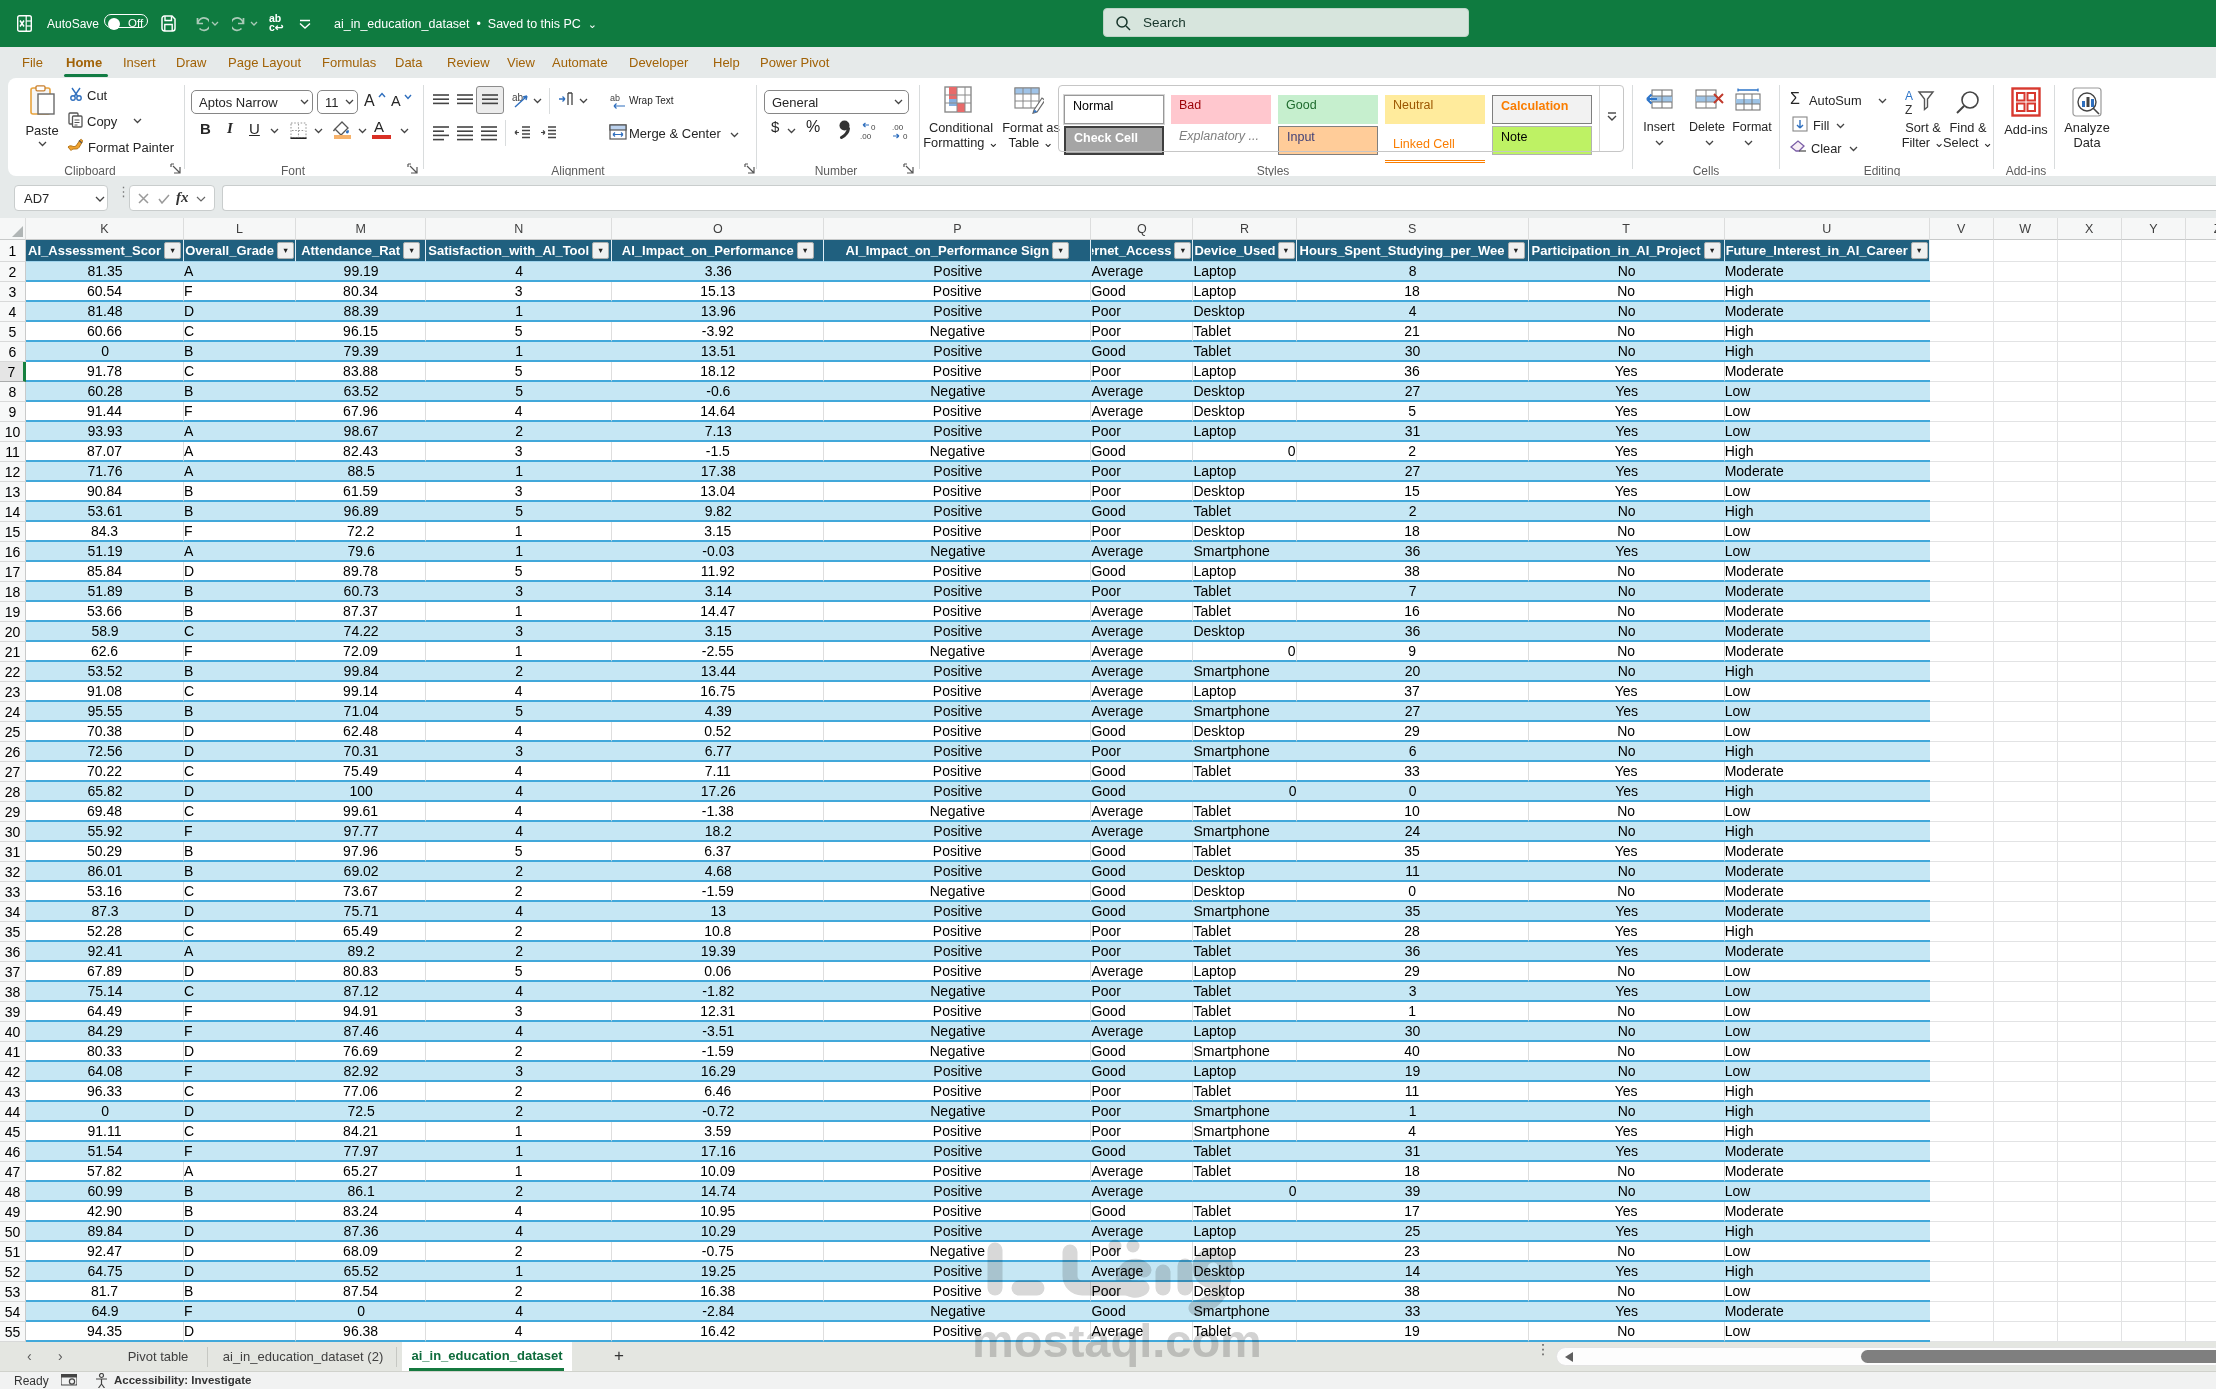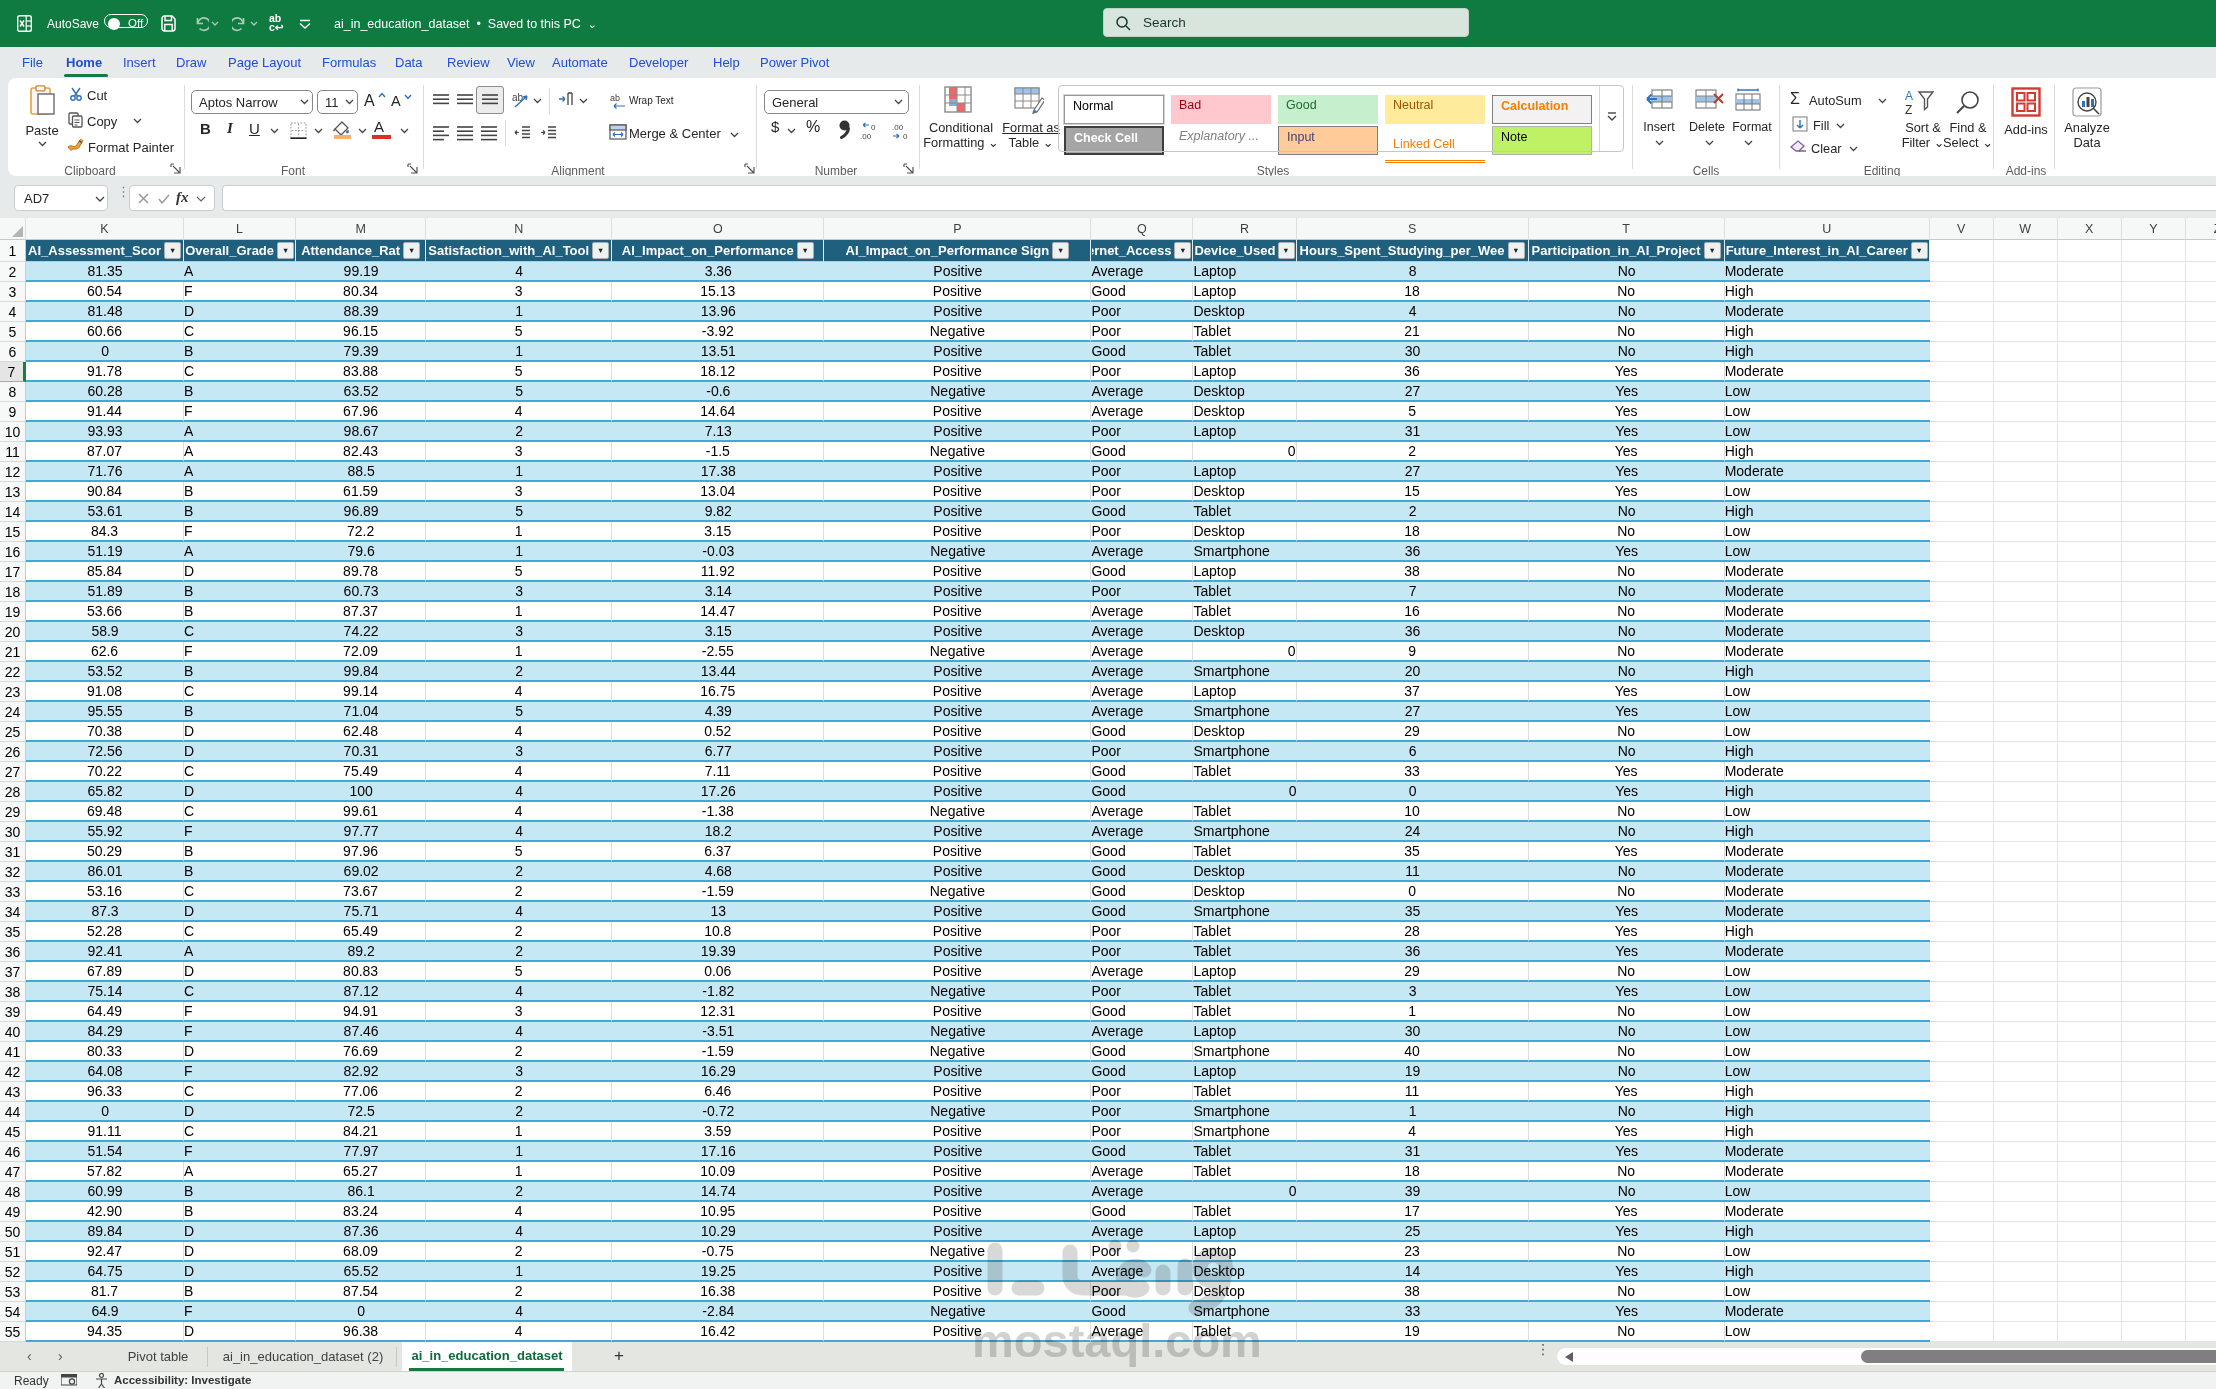--- a/index.html
+++ b/index.html
@@ -7,21 +7,21 @@
 #titlebar{position:absolute;left:0;top:0;width:2216px;height:47px;background:#0f7b40}
 #autosave{position:absolute;left:47px;top:17px;color:#fff;font-size:12px}
 #asToggle{position:absolute;left:104px;top:14px;width:44px;height:14px;border:1.5px solid #fff;border-radius:10px}
 #asToggle .knob{position:absolute;left:3px;top:2.5px;width:12px;height:12px;border-radius:50%;background:#fff}
 #asToggle .off{position:absolute;left:23px;top:2px;font-size:11.5px;color:#fff}
 #ttext{position:absolute;left:334px;top:16.5px;font-size:12.5px;color:#fff;white-space:nowrap}
 #searchbox{position:absolute;left:1103px;top:8px;width:366px;height:29px;background:#d7e5dd;border:1px solid #bdd4c6;border-radius:4px}
 #searchbox .stext{position:absolute;left:39px;top:6px;font-size:13.5px;color:#17352a}
 
 #menurow{position:absolute;left:0;top:47px;width:2216px;height:31px;background:#e6eaea}
-.mi{position:absolute;top:8px;font-size:13px;color:#1d4ed8;white-space:nowrap}
+.mi{position:absolute;top:8px;font-size:13px;color:#a16207;white-space:nowrap}
 #mi-home{font-weight:700}
 #homeunder{position:absolute;left:64px;top:27px;width:44px;height:3px;background:#127c44;border-radius:2px}
 
 #ribbon{position:absolute;left:0;top:78px;width:2216px;height:98px;background:#e6eaea}
 #ribbonpanel{position:absolute;left:8px;top:0;width:2208px;height:98px;background:#fff;border-radius:8px 0 0 8px}
 .glabel{position:absolute;top:86px;font-size:12px;color:#5c5c5c;text-align:center;transform:translateX(-50%);white-space:nowrap}
 .gsep{position:absolute;top:7px;width:1px;height:84px;background:#d9dcdd}
 .rtext{position:absolute;font-size:13px;color:#262626;white-space:nowrap}
 .rtext2{position:absolute;font-size:13px;color:#262626;text-align:center;transform:translateX(-50%);white-space:nowrap}
 .combo{position:absolute;height:24px;border:1px solid #868686;border-radius:5px;background:#fff}
@@ -347,21 +347,21 @@
       <div class="rtext2" style="left:961px;top:57px;font-size:12.8px;">Formatting ⌄</div>
       <svg class="icon" style="left:1014px;top:8px" width="30" height="28" viewBox="0 0 30 28">
 <rect x="1" y="2" width="24" height="20" fill="#fff" stroke="#888" stroke-width="1.2"></rect>
 <rect x="1" y="2" width="24" height="6" fill="#9fc3e8" stroke="#888" stroke-width="1"></rect>
 <line x1="9" y1="2" x2="9" y2="22" stroke="#888" stroke-width="1"></line>
 <line x1="17" y1="2" x2="17" y2="22" stroke="#888" stroke-width="1"></line>
 <line x1="1" y1="15" x2="25" y2="15" stroke="#888" stroke-width="1"></line>
 <path d="M20 24 L28 12 l3 2.2 L23 26 l-4 1.2 Z" fill="#fff" stroke="#6b6b6b" stroke-width="1.2"></path>
 <path d="M20.5 23.5 l2.8 2.2 l-4 1.2 Z" fill="#3b78c3"></path>
 </svg>
-      <div class="rtext2" style="left:1031px;top:42px;font-size:12.8px;text-decoration:underline;">Format as</div>
+      <div class="rtext2" style="left:1031px;top:42px;font-size:12.8px;">Format as</div>
       <div class="rtext2" style="left:1031px;top:57px;font-size:12.8px;">Table ⌄</div>
       <div class="chip" style="left:1064px;top:17px;background:#fff;border:1px solid #989898;outline:1px solid #d5d5d5;color:#000">Normal</div>
       <div class="chip" style="left:1171px;top:17px;background:#ffc7ce;color:#9c0006">Bad</div>
       <div class="chip" style="left:1278px;top:17px;background:#c6efce;color:#1e6b2e">Good</div>
       <div class="chip" style="left:1385px;top:17px;background:#ffeb9c;color:#9c5700">Neutral</div>
       <div class="chip" style="left:1492px;top:17px;background:#f2f2f2;border:1px solid #7f7f7f;color:#fa7d00;font-weight:700">Calculation</div>
       <div class="chip" style="left:1064px;top:48px;background:#a5a5a5;border:2px solid #3f3f3f;color:#fff;font-weight:700">Check Cell</div>
       <div class="chip" style="left:1171px;top:48px;background:#fff;color:#7f7f7f;font-style:italic">Explanatory ...</div>
       <div class="chip" style="left:1278px;top:48px;background:#ffcc99;border:1px solid #7f7f7f;color:#3f3f76">Input</div>
       <div class="chip" style="left:1385px;top:56px;background:#fff;color:#fa7d00;border-bottom:3px double #fa7d00">Linked Cell</div>

